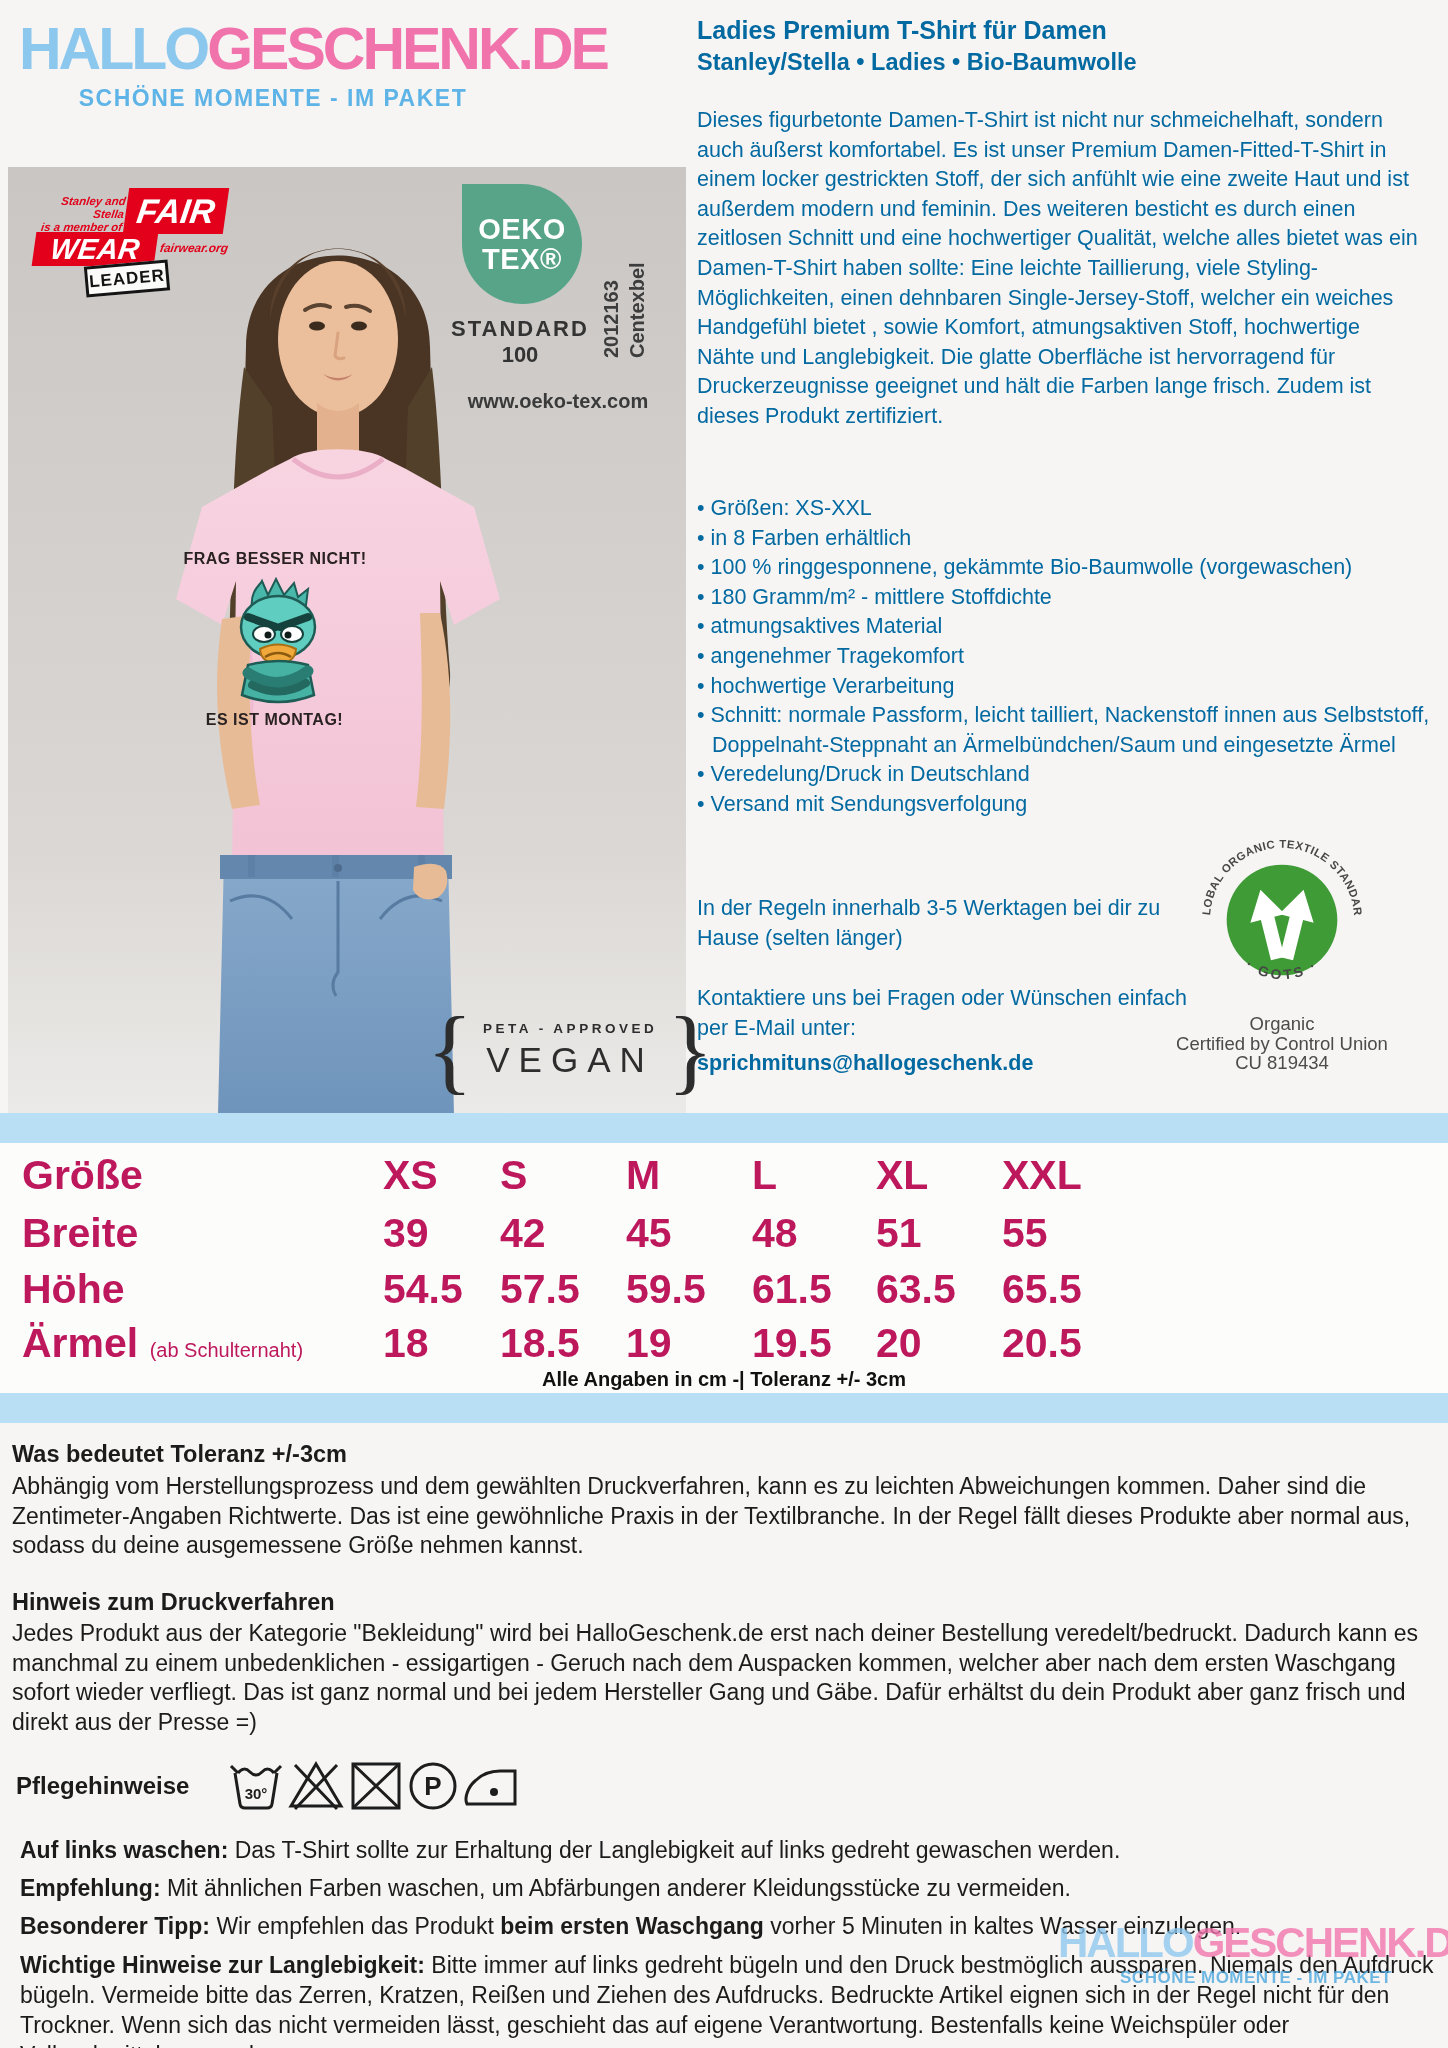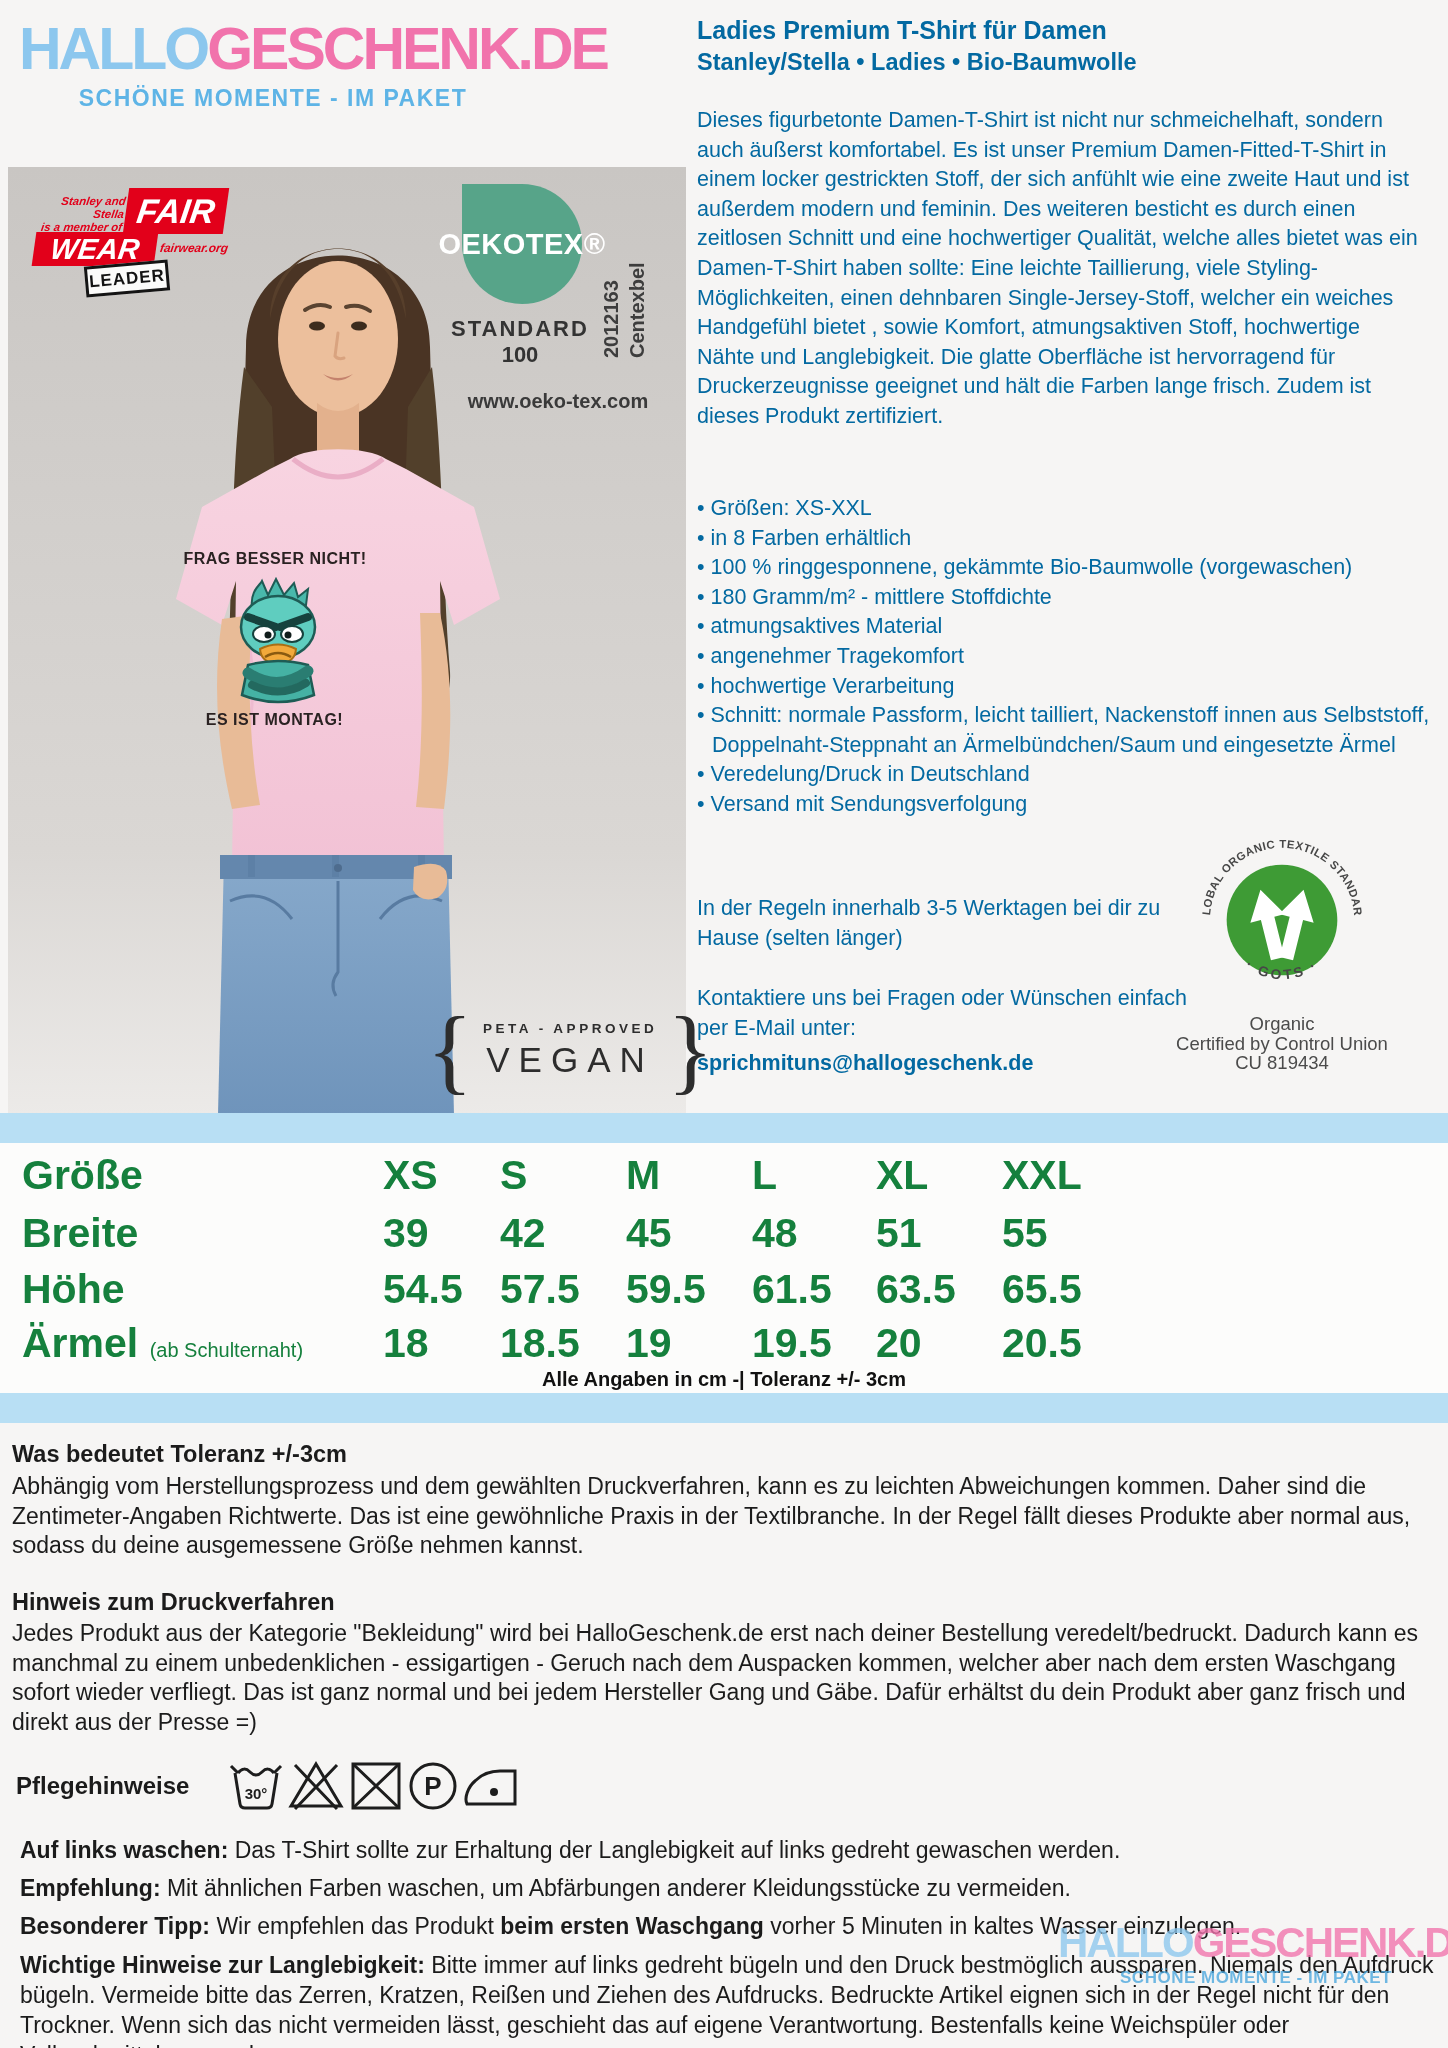--- a/index.html
+++ b/index.html
@@ -32,21 +32,21 @@
            color:#fff;font-weight:800;font-size:34px;line-height:46px;text-align:center;}
   .fw-wear{position:absolute;left:4px;top:44px;width:122px;height:34px;background:#e2001a;transform:skewX(-8deg);
            color:#fff;font-weight:800;font-size:29px;line-height:34px;text-align:center;}
   .fw-url{position:absolute;left:130px;top:53px;color:#e2001a;font-size:12px;font-weight:700;transform:skewX(-8deg);}
   .fw-leader{position:absolute;left:55px;top:75px;width:78px;height:25px;background:#fbfbfa;border:3px solid #141414;
              transform:rotate(-5deg);color:#141414;font-style:normal;font-weight:800;font-size:17px;
              line-height:25px;text-align:center;letter-spacing:1px;}
 
   
   .oeko-drop{left:462px;top:184px;width:120px;height:120px;background:#57a489;border-radius:0 50% 50% 50%;
-             display:flex;flex-direction:row;align-items:center;justify-content:center;}
+             display:flex;flex-direction:column;align-items:center;justify-content:center;}
   .oeko-drop span{color:#fff;font-weight:800;font-size:29px;line-height:30px;letter-spacing:.5px;}
   .oeko-standard{left:450px;top:316px;width:140px;text-align:center;font-size:22px;font-weight:800;
                  letter-spacing:2px;color:#333;}
   .oeko-100{left:450px;top:342px;width:140px;text-align:center;font-size:22px;font-weight:800;color:#333;}
   .oeko-vert{left:568px;top:272px;width:116px;height:56px;transform:rotate(-90deg);
              font-size:20px;font-weight:800;color:#3d3d3d;line-height:26px;}
   .oeko-url{left:444px;top:390px;width:228px;text-align:center;font-size:20px;font-weight:800;color:#3a3a3a;}
 
   
   .vegan{left:448px;top:1000px;width:244px;height:100px;display:flex;align-items:center;justify-content:center;color:#2d2d2d;}
@@ -72,21 +72,21 @@
   .gots-svg{left:1198px;top:836px;}
   .gots-arc{font-size:11.5px;font-weight:700;fill:#474747;letter-spacing:.5px;}
   .gots-arc-b{font-size:14px;letter-spacing:3px;}
   .gots-caption{left:1132px;top:1014px;width:300px;text-align:center;color:#4b4b4b;
                 font-size:18.5px;line-height:19.5px;}
 
   
   .stripe{left:0;width:1448px;height:30px;background:#b8dff4;}
   .stripe1{top:1113px;} .stripe2{top:1393px;}
   .table-zone{left:0;top:1143px;width:1448px;height:250px;background:#fcfcfb;}
-  .trow{left:0;width:1395px;height:48px;font-size:41px;font-weight:800;color:#15803d;line-height:46px;}
+  .trow{left:0;width:1395px;height:48px;font-size:41px;font-weight:800;color:#be185d;line-height:46px;}
   .tlabel{position:absolute;left:22px;white-space:nowrap;}
   .tsuffix{font-size:20px;font-weight:400;letter-spacing:0;text-align:right;}
   .tc0{position:absolute;left:383px;} .tc1{position:absolute;left:500px;}
   .tc2{position:absolute;left:626px;} .tc3{position:absolute;left:752px;}
   .tc4{position:absolute;left:876px;} .tc5{position:absolute;left:1002px;}
   .trow-1{top:1152px;} .trow-2{top:1210px;} .trow-3{top:1266px;} .trow-4{top:1320px;}
   .tnote{left:0;top:1368px;width:1448px;text-align:center;font-size:20px;font-weight:700;color:#111;}
 
   
   .bh{left:12px;width:1428px;font-size:23.5px;font-weight:700;}

